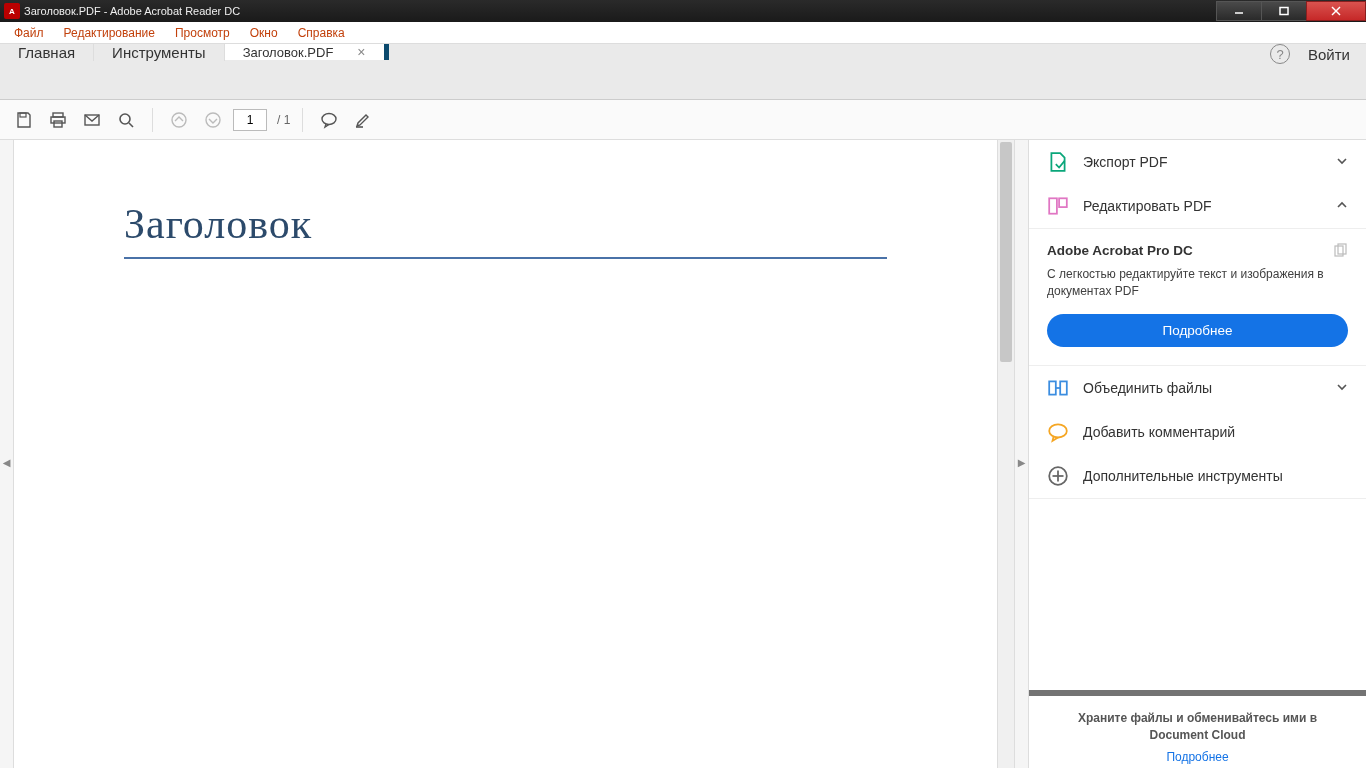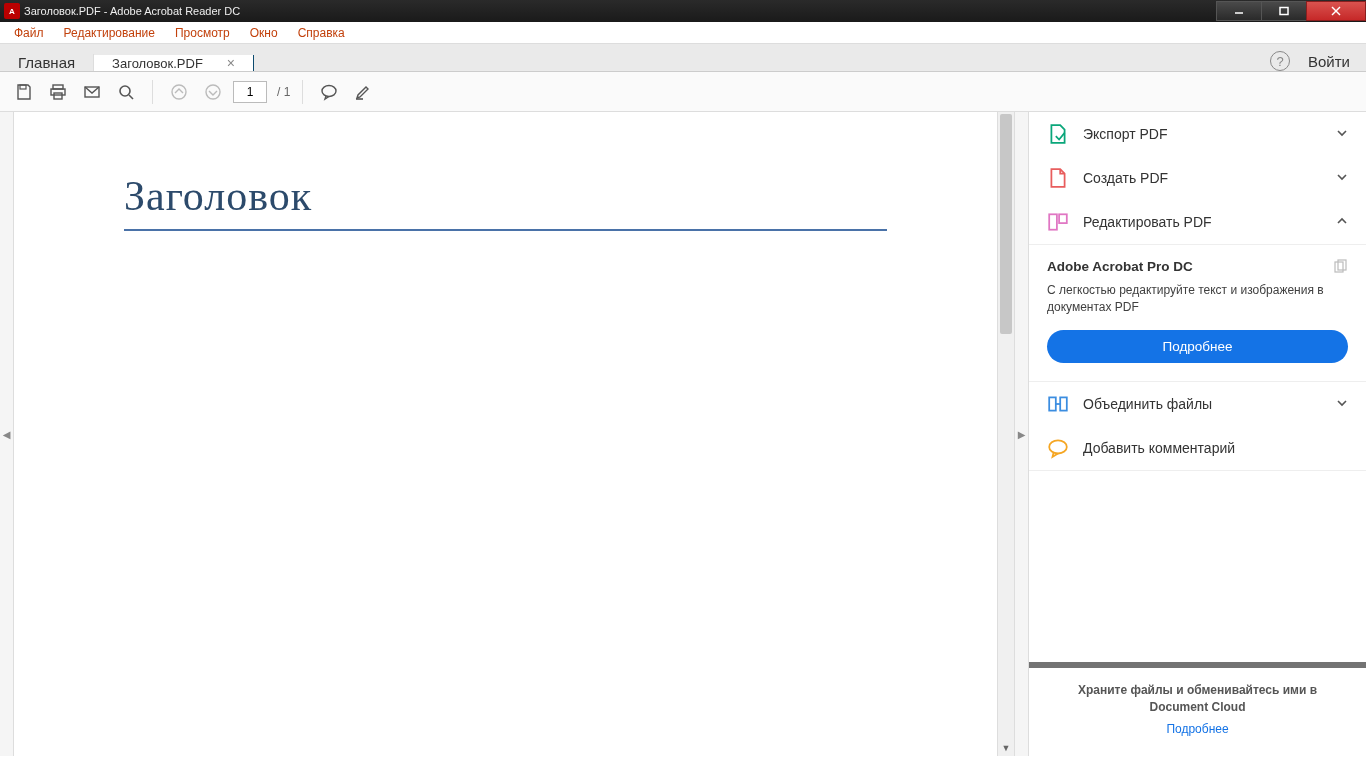--- a/index.html
+++ b/index.html
@@ -9,23 +9,23 @@
   .titlebar .app-icon { width: 16px; height: 16px; margin: 0 4px; background: #b00; border-radius: 2px; display:flex;align-items:center;justify-content:center;color:#fff;font-size:8px;font-weight:bold; }
   .titlebar .title-text { flex: 0 0 auto; }
   .titlebar .spacer { flex: 1; }
   .winbtn { width: 46px; height: 20px; display:flex; align-items:center; justify-content:center; border:1px solid #555; background:linear-gradient(#4a4a4a,#2a2a2a); margin-left:-1px;}
   .winbtn.close { background: linear-gradient(#d9534f,#c62828); border-color:#8a1f1f; width:60px;}
   .winbtn svg { width:12px; height:10px; }
   
   .menubar { height: 22px; background:#fff; display:flex; align-items:center; padding:0 4px; font-size:12px; color:#c2410c; border-bottom:1px solid #ddd;}
   .menubar .menu-item { padding: 2px 10px; cursor:default; }
   
-  .tabsrow { height: 28px; background:#eaeaea; display:flex; align-items:flex-end; border-bottom:1px solid #ccc;}
+  .tabsrow { height: 56px; background:#eaeaea; display:flex; align-items:flex-start; border-bottom:1px solid #ccc;}
   .navtab { padding:0 18px; display:flex; align-items:center; font-size:15px; color:#333; border-right:1px solid #ddd; cursor:default;}
-  .doctab { display:flex; align-items:center; padding:0 18px; background:#fff; border-right:1px solid #0c4a6e; font-size:13px; color:#333; position:relative;}
+  .doctab { display:flex; align-items:center; padding:0 18px; background:#fff; border-right:5px solid #0c4a6e; font-size:13px; color:#333; position:relative;}
   .doctab .close-x { margin-left:24px; color:#888; font-size:14px; cursor:default;}
   .tabsrow .spacer { flex:1; }
   .signin { display:flex; align-items:center; padding:0 16px; font-size:15px; color:#333; }
   .help-circ { width:20px;height:20px;border:1.5px solid #888;border-radius:50%;display:flex;align-items:center;justify-content:center;margin-right:18px;color:#888;font-size:13px;}
   
   .toolbar { height:40px; background:#fafafa; border-bottom:1px solid #ddd; display:flex; align-items:center; padding:0 10px; gap:6px;}
   .tbtn { width:28px; height:28px; display:flex; align-items:center; justify-content:center; color:#555; cursor:default; border-radius:2px;}
   .tbtn svg { width:18px; height:18px; }
   .tbtn.disabled { color:#bbb; }
   .tsep { width:1px; height:24px; background:#ddd; margin:0 6px;}
@@ -86,20 +86,21 @@
 <div class="menubar">
   <div class="menu-item">Файл</div>
   <div class="menu-item">Редактирование</div>
   <div class="menu-item">Просмотр</div>
   <div class="menu-item">Окно</div>
   <div class="menu-item">Справка</div>
 </div>
 
 <div class="tabsrow">
   <div class="navtab">Главная</div>
+  <div class="navtab">Инструменты</div>
   <div class="doctab">
     <span>Заголовок.PDF</span>
     <span class="close-x">×</span>
   </div>
   <div class="spacer"></div>
   <div class="signin">
     <div class="help-circ">?</div>
     <span>Войти</span>
   </div>
 </div>
@@ -177,32 +178,20 @@
   <div class="rightpanel">
     <div class="rp-section">
       <div class="rp-item">
         <span class="icn">
             <svg viewBox="0 0 20 20">
               <path d="M4 2h8l4 4v12H4z" fill="none" stroke="#0aa67a" stroke-width="1.6"></path>
               <path d="M8 12l3 3 5-6" fill="none" stroke="#0aa67a" stroke-width="1.6"></path>
             </svg>
           </span>
         <span>Экспорт PDF</span>
-        <span class="chev"><svg viewBox="0 0 12 12">
-              <path d="M2 4l4 4 4-4" fill="none" stroke="currentColor" stroke-width="1.6"></path>
-            </svg></span>
-      </div>
-      <div class="rp-item">
-        <span class="icn">
-            <svg viewBox="0 0 20 20">
-              <path d="M4 2h8l4 4v12H4z" fill="none" stroke="#e85d5d" stroke-width="1.6"></path>
-              <path d="M12 2v4h4" fill="none" stroke="#e85d5d" stroke-width="1.6"></path>
-            </svg>
-          </span>
-        <span>Создать PDF</span>
         <span class="chev"><svg viewBox="0 0 12 12">
               <path d="M2 4l4 4 4-4" fill="none" stroke="currentColor" stroke-width="1.6"></path>
             </svg></span>
       </div>
       <div class="rp-item">
         <span class="icn">
             <svg viewBox="0 0 20 20">
               <rect x="2" y="3" width="7" height="14" fill="none" stroke="#e076c3" stroke-width="1.6"></rect>
               <rect x="11" y="3" width="7" height="8" fill="none" stroke="#e076c3" stroke-width="1.6"></rect>
             </svg>
@@ -240,20 +229,30 @@
       </div>
       <div class="rp-item">
         <span class="icn">
             <svg viewBox="0 0 20 20">
               <ellipse cx="10" cy="9" rx="8" ry="6" fill="none" stroke="#f5a623" stroke-width="1.6"></ellipse>
               <path d="M6 14l-1 4 5-3" fill="none" stroke="#f5a623" stroke-width="1.6"></path>
             </svg>
           </span>
         <span>Добавить комментарий</span>
       </div>
+      <div class="rp-item">
+        <span class="icn">
+            <svg viewBox="0 0 20 20">
+              <circle cx="10" cy="10" r="8" fill="none" stroke="#666" stroke-width="1.6"></circle>
+              <line x1="10" y1="5" x2="10" y2="15" stroke="#666" stroke-width="1.6"></line>
+              <line x1="5" y1="10" x2="15" y2="10" stroke="#666" stroke-width="1.6"></line>
+            </svg>
+          </span>
+        <span>Дополнительные инструменты</span>
+      </div>
     </div>
 
     <div class="rp-footer">
       <div class="foot-text">Храните файлы и обменивайтесь ими в Document Cloud</div>
       <div class="foot-link">Подробнее</div>
     </div>
   </div>
 </div>
 
 </body></html>

